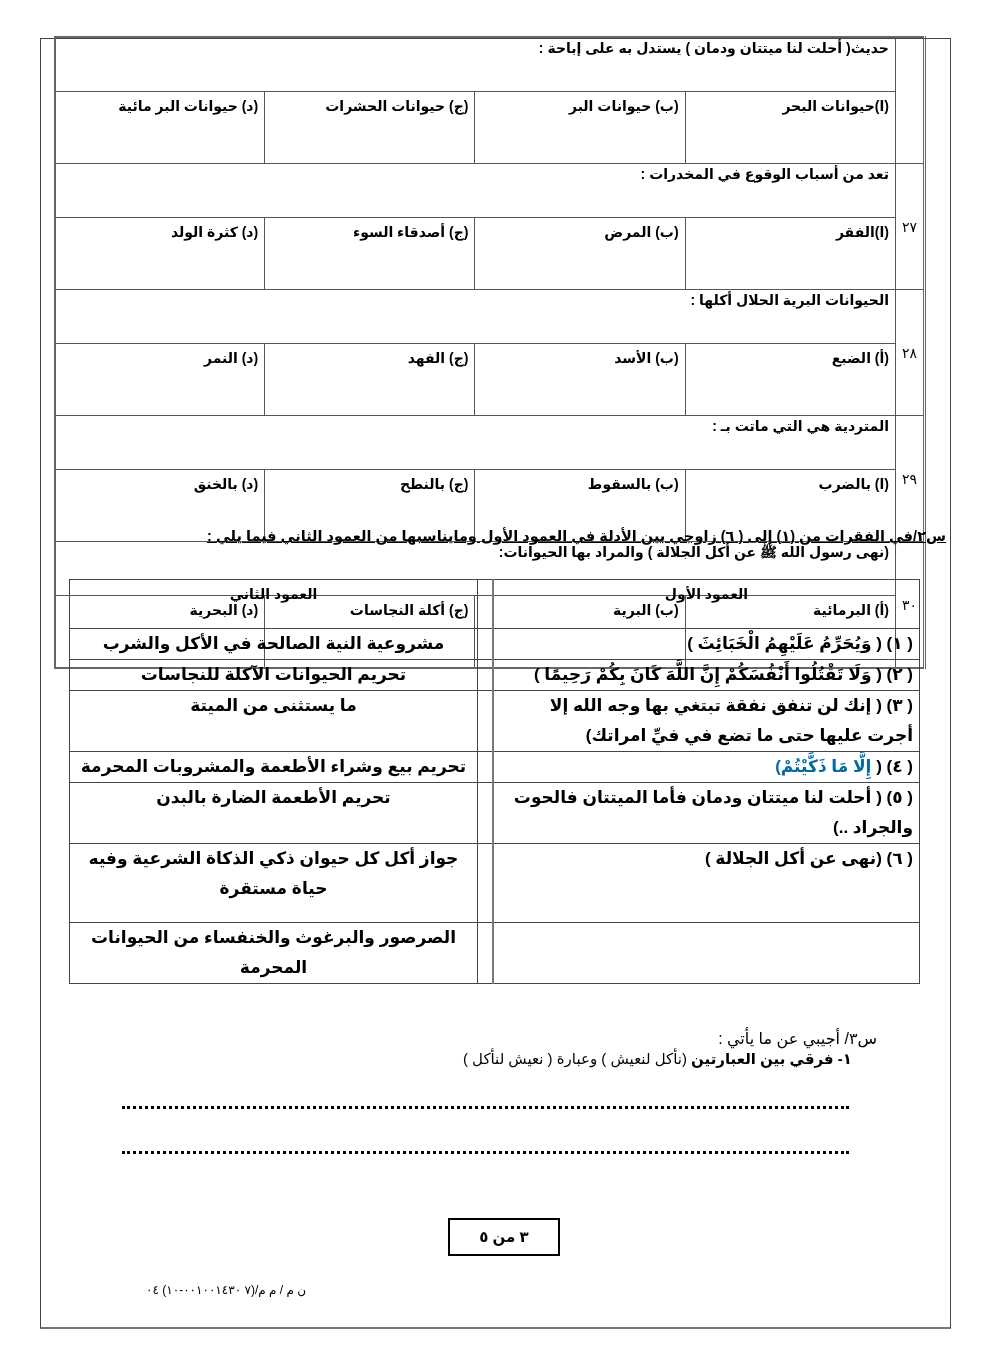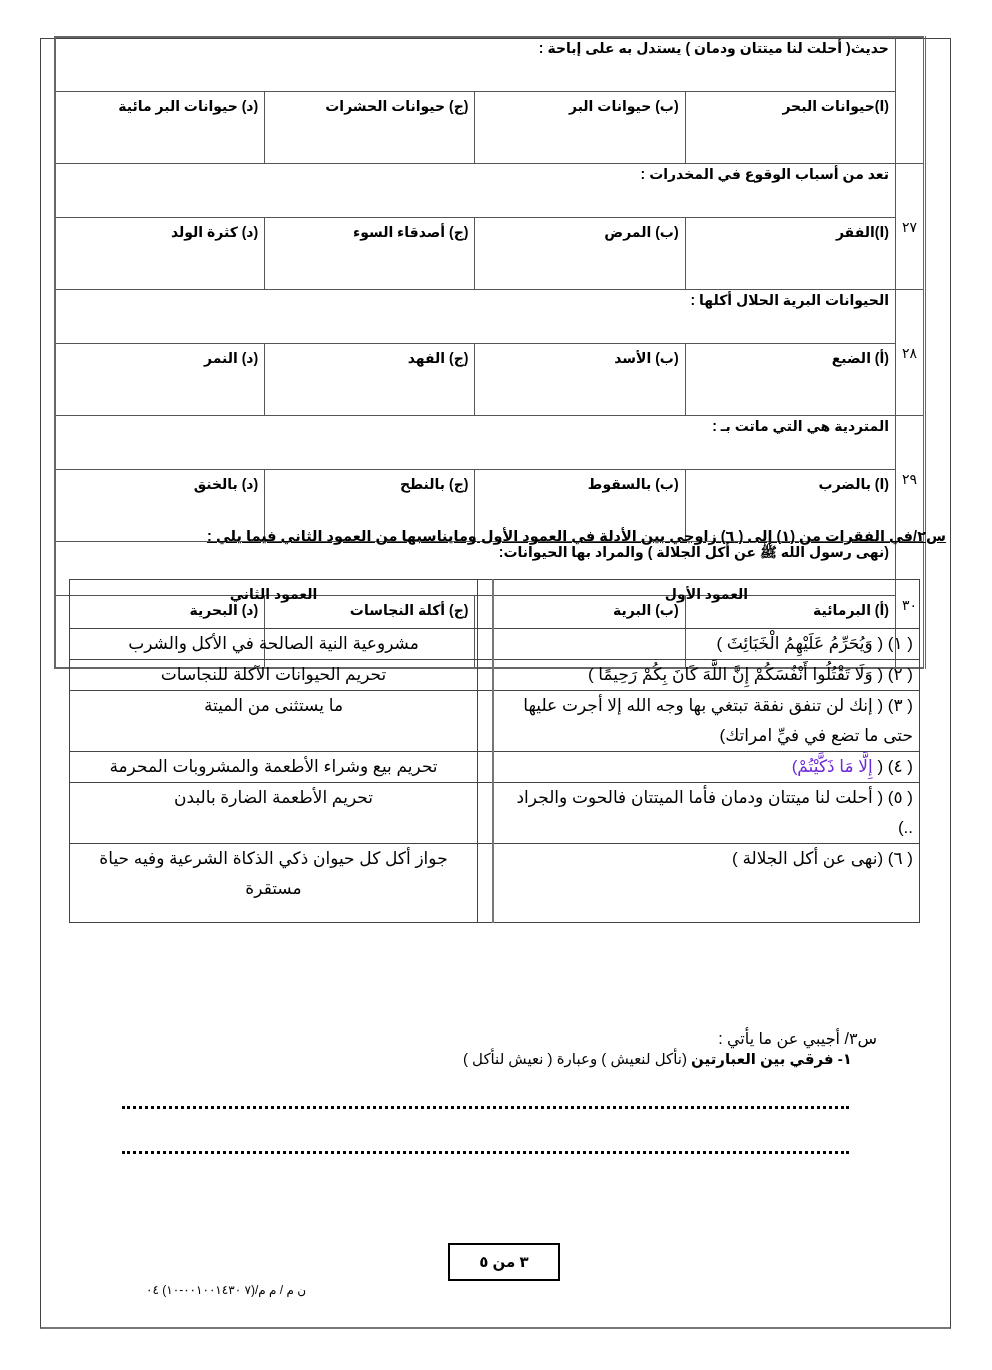--- a/index.html
+++ b/index.html
@@ -16,37 +16,37 @@
   .mcq tr.q td.qtext { height:34px; font-weight:bold; font-size:14px; padding-top:2px; }
   .mcq tr.opts td.opt { height:48px; width:25%; padding-top:6px;font-weight:bold; }
 
   
   .q2-head { position:absolute; right:46px; top:518px; direction:rtl; font-weight:bold;
              font-size:14.5px; text-decoration:underline; white-space:nowrap;margin-top:10px; }
 
   
   .match { position:absolute; left:69px; top:579px; width:851px; border-collapse:collapse;
            direction:rtl; border:1px solid #333; }
-  .match td { border:1px solid #444; padding:0 6px; font-size:17px; vertical-align:top; line-height:30px; }
+  .match td { border:1px solid #444; padding:0 6px; font-size:17px; vertical-align:top; line-height:30px;font-weight:bold; }
   .match td.colA { width:413px; text-align:right; }
   .match td.gap { width:14px; padding:0; border-right:2px solid #777; }
   .match td.colB { text-align:center; }
   .match tr.head td { height:46px; font-size:14px; font-weight:bold; line-height:24px; padding-top:2px; }
   .match tr.head td.colA, .match tr.head td.colB { text-align:center; }
-  .gray { color:#6d28d9;margin-top:24px; }
+  .gray { color:#0369a1;margin-top:24px; }
 
   
   .q3-head { position:absolute; right:115px; top:1029px; direction:rtl; font-weight:normal; font-size:16px; white-space:nowrap; }
   .q3-sub { position:absolute; right:140px; top:1050px; direction:rtl; font-size:15px; white-space:nowrap; }
   .q3-sub b { font-weight:bold; }
   .dots { position:absolute; left:122px; width:727px; height:0; border-bottom:3px dotted #000; }
 
   
   .footer-code { position:absolute; left:146px; top:1283px; font-size:12px; direction:rtl; white-space:nowrap; }
-  .page-box { position:absolute; left:448px; top:1243px; width:112px; height:38px; border:2px solid #000;
+  .page-box { position:absolute; left:448px; top:1218px; width:112px; height:38px; border:2px solid #000;
               box-sizing:border-box; text-align:center; line-height:34px; font-weight:bold; font-size:15px; direction:rtl; }
 </style>
 </head>
 <body>
 
 <div class="page-border"></div>
 
 <table class="mcq">
   <tbody>
 
@@ -139,20 +139,25 @@
     <tr>
       <td class="colA" style="height:60px;">( ٥) ( أحلت لنا ميتتان ودمان فأما الميتتان فالحوت والجراد ..)</td>
       <td class="gap"></td>
       <td class="colB">تحريم الأطعمة الضارة بالبدن</td>
     </tr>
     <tr>
       <td class="colA" style="height:78px;">( ٦)  (نهى عن أكل الجلالة )</td>
       <td class="gap"></td>
       <td class="colB">جواز أكل كل حيوان ذكي الذكاة الشرعية وفيه  حياة مستقرة</td>
     </tr>
+    <tr>
+      <td class="colA" style="height:60px;"></td>
+      <td class="gap"></td>
+      <td class="colB">الصرصور والبرغوث والخنفساء من الحيوانات المحرمة</td>
+    </tr>
   </tbody>
 </table>
 
 <div class="q3-head">س٣/ أجيبي عن ما يأتي :</div>
 <div class="q3-sub"><b>١- فرقي بين العبارتين</b><span> (نأكل  لنعيش  ) وعبارة ( نعيش لنأكل )</span></div>
 <div class="dots" style="top:1106px;"></div>
 <div class="dots" style="top:1151px;"></div>
 
 <div class="footer-code">ن م / م م/(٧ ٠٠١٠٠١٤٣٠-١٠) ٠٤</div>
 <div class="page-box">٣ من ٥</div>

